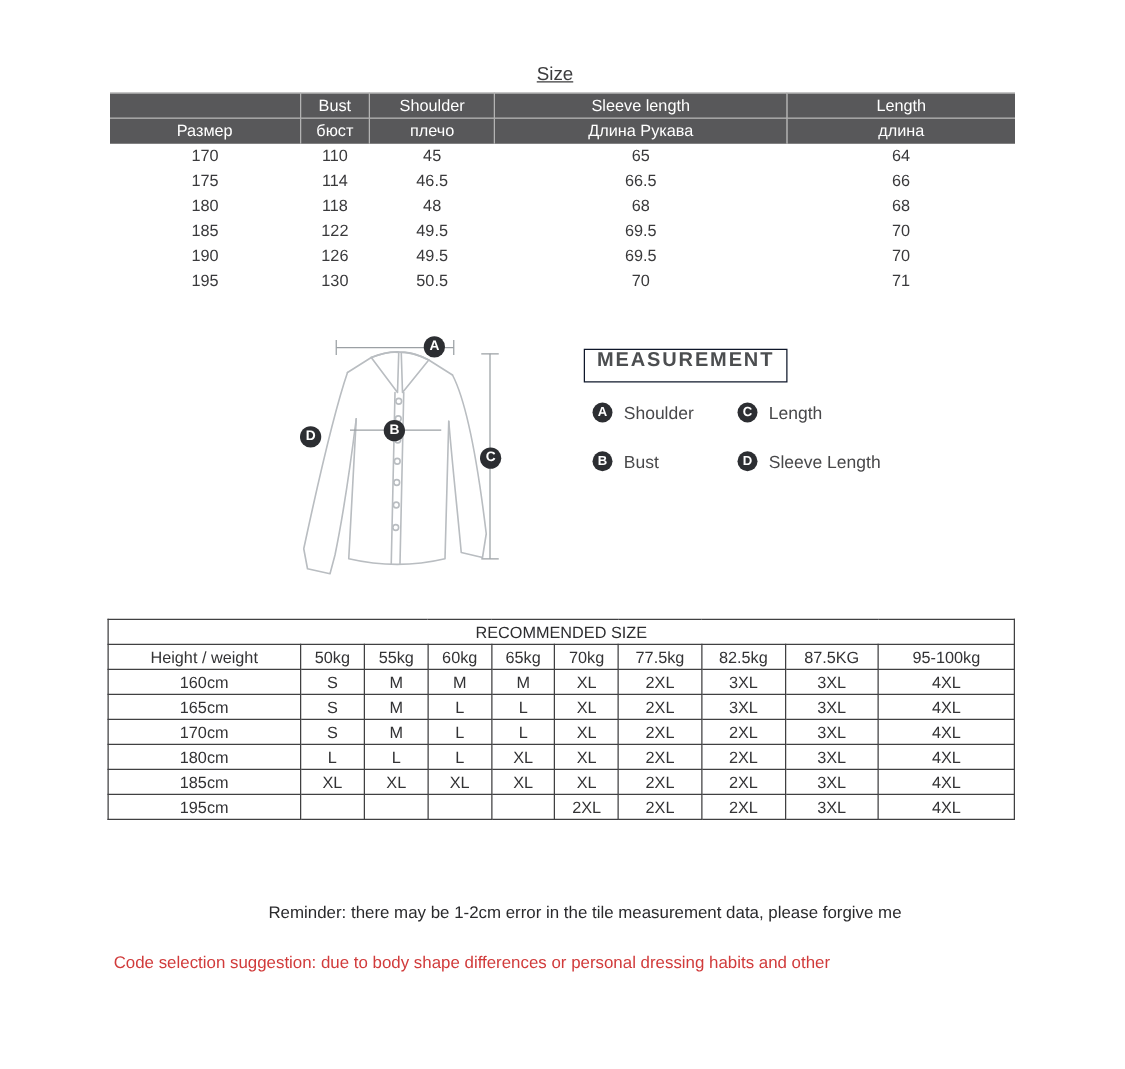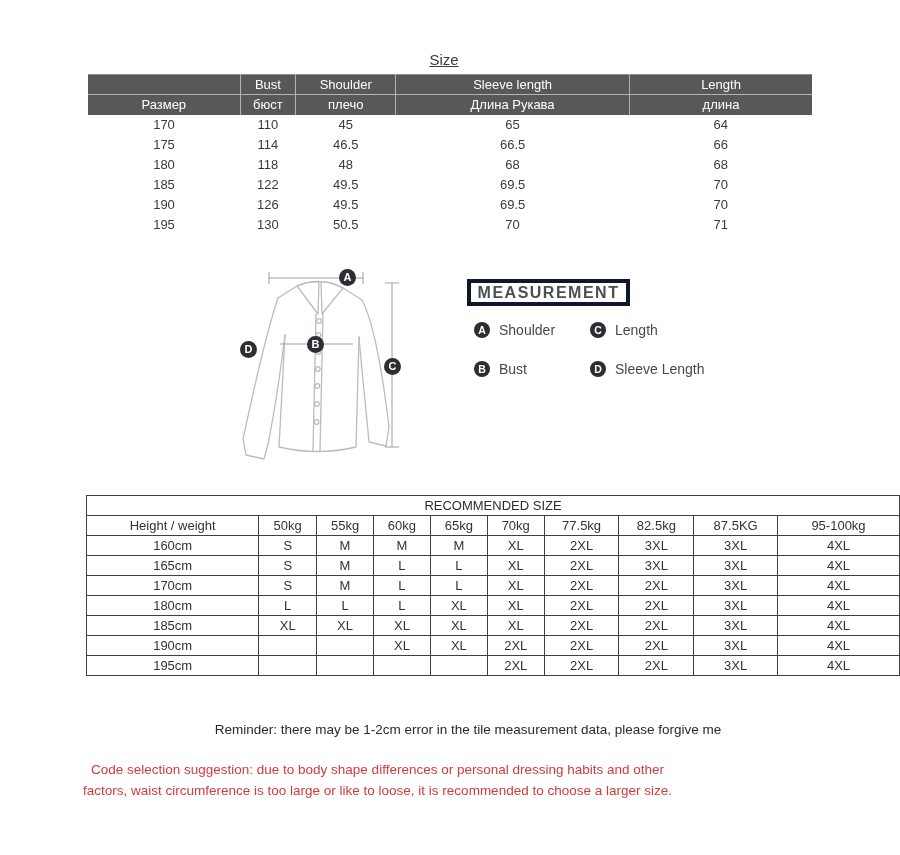--- a/index.html
+++ b/index.html
@@ -22,33 +22,33 @@
   table.size-table td { border:none; height:20px; font-size:13px; color:#3a3a3c; text-align:center; }
 
   
   .shirt-svg { position:absolute; left:220px; top:255px; width:220px; height:220px; }
   .m-badge { position:absolute; width:17px; height:17px; border-radius:50%;
     background:#2c2e32; color:#ffffff; font-size:11px; font-weight:bold;
     line-height:17px; text-align:center; }
 
   
   .measure-box { position:absolute; left:467px; top:279px; width:163px; height:27px;
-    border:4px solid #0f172a; display:flex; align-items:center; justify-content:center; }
+    border:1px solid #0f172a; display:flex; align-items:flex-start; justify-content:center; }
   .measure-box span { font-size:16px; letter-spacing:1.5px; font-weight:600; color:#4c4e50; }
   .legend-item { position:absolute; display:flex; align-items:center; gap:9px; height:17px; }
   .legend-badge { width:16px; height:16px; border-radius:50%; background:#2c2e32; color:#fff;
     font-size:10.5px; font-weight:bold; line-height:16px; text-align:center; flex:0 0 auto; }
   .legend-label { font-size:14px; color:#48484a; white-space:nowrap; }
   .legend-a { left:474px; top:321px; }
   .legend-c { left:590px; top:321px; }
   .legend-b { left:474px; top:360px; }
   .legend-d { left:590px; top:360px; }
 
   
-  table.rec-table { position:absolute; left:86px; top:495px; width:814px; border-collapse:collapse; table-layout:fixed;padding-left:24px; }
+  table.rec-table { position:absolute; left:86px; top:495px; width:726px; border-collapse:collapse; table-layout:fixed;padding-left:24px; }
   table.rec-table td, table.rec-table th { border:1px solid #404042; height:20px;
     font-size:13px; font-weight:400; color:#333335; text-align:center; }
   table.rec-table .rec-title-cell { font-size:13px; color:#2d2d2f; }
 
   
   .reminder { position:absolute; left:0; top:722px; width:900px; text-align:center;
     font-size:13.5px; color:#2a2a2c;padding-left:36px; }
   .warning { position:absolute; left:0; top:759px; width:755px; text-align:center;
     font-size:13.5px; line-height:21px; color:#d13b3b; }
 </style>
@@ -270,45 +270,32 @@
         <td>XL</td>
         <td>XL</td>
         <td>XL</td>
         <td>XL</td>
         <td>2XL</td>
         <td>2XL</td>
         <td>3XL</td>
         <td>4XL</td>
       </tr>
       <tr>
-        <td>190cm</td>
-        <td></td>
-        <td></td>
-        <td>XL</td>
-        <td>XL</td>
-        <td>2XL</td>
-        <td>2XL</td>
-        <td>2XL</td>
-        <td>3XL</td>
-        <td>4XL</td>
-      </tr>
-      <tr>
         <td>195cm</td>
         <td></td>
         <td></td>
         <td></td>
         <td></td>
         <td>2XL</td>
         <td>2XL</td>
         <td>2XL</td>
         <td>3XL</td>
         <td>4XL</td>
       </tr>
     </tbody>
   </table>
 
   <div class="reminder">Reminder: there may be 1-2cm error in the tile measurement data, please forgive me</div>
   <div class="warning">
     <div>Code selection suggestion: due to body shape differences or personal dressing habits and other</div>
-    <div>factors, waist circumference is too large or like to loose, it is recommended to choose a larger size.</div>
   </div>
 
 </div>
 
 </body></html>

